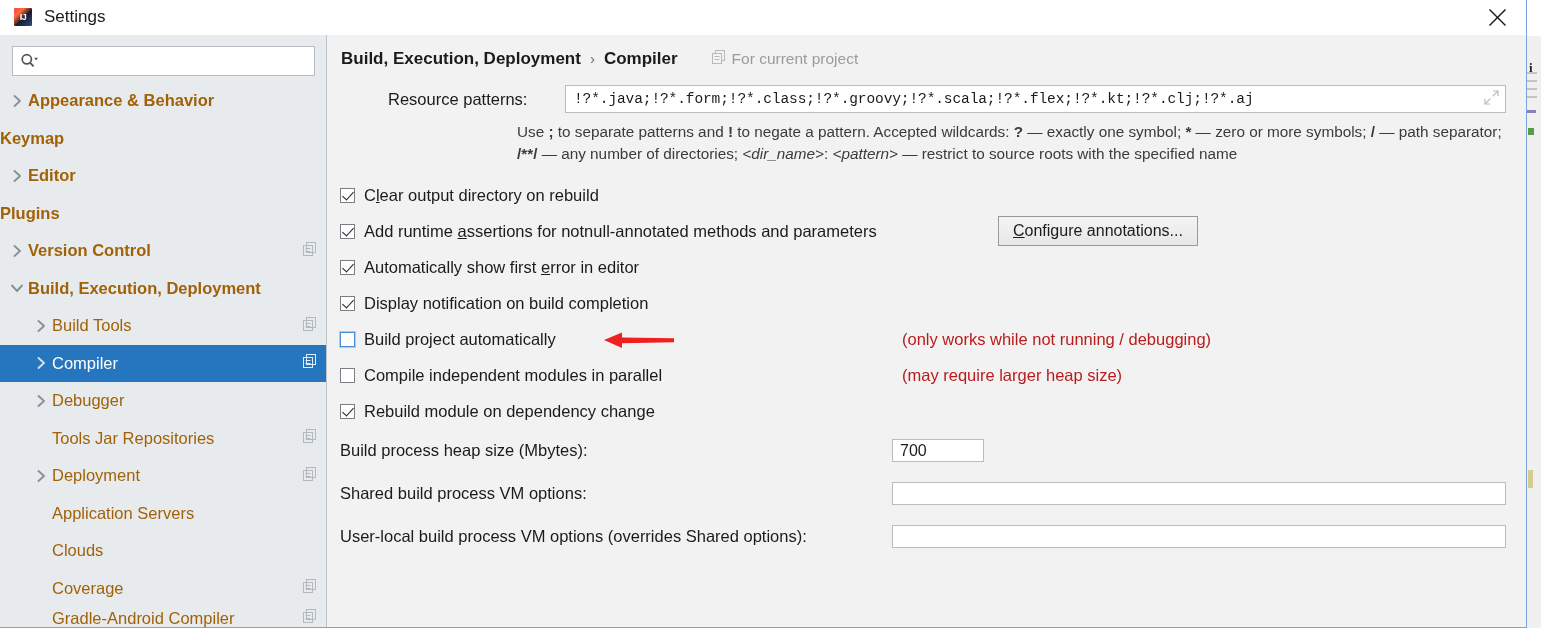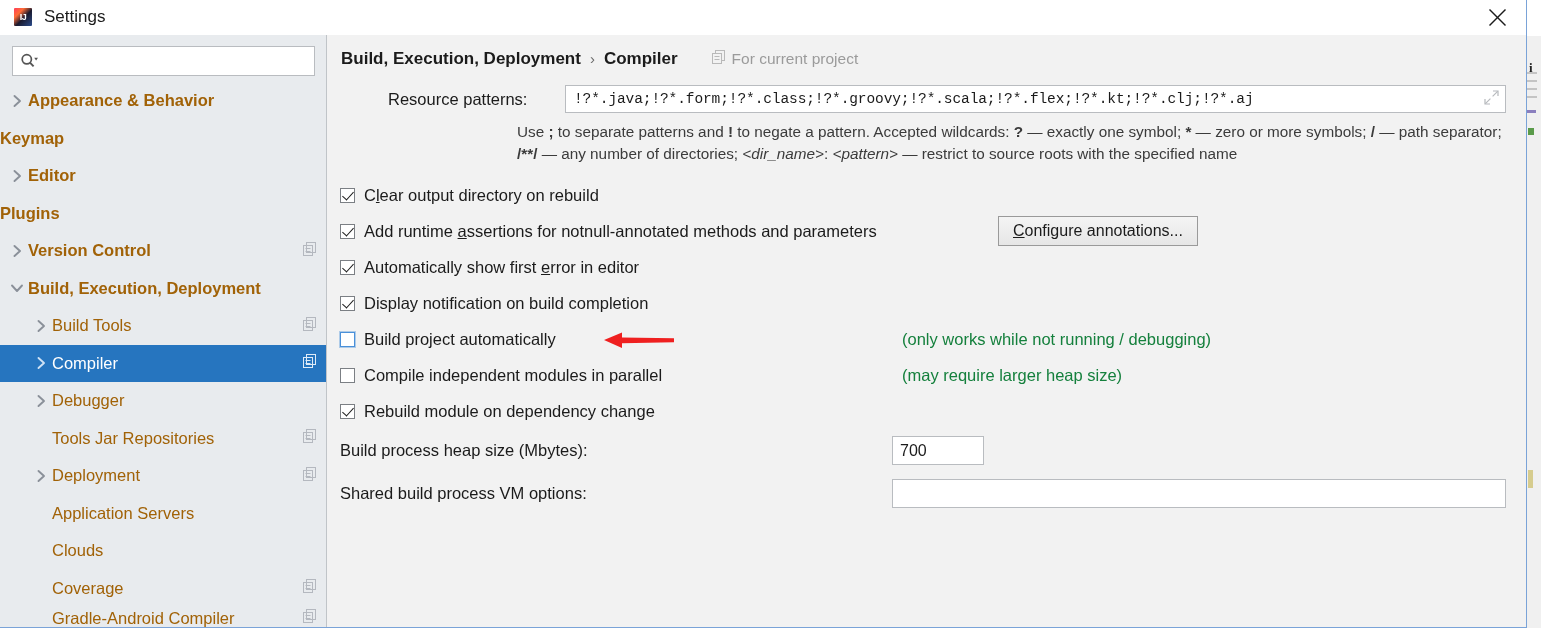--- a/index.html
+++ b/index.html
@@ -270,21 +270,21 @@
     font: 400 16.5px "Liberation Sans", sans-serif;
     color: #1b1b1b;
     white-space: nowrap;
   }
   .cb-label u { text-decoration: underline; }
 
   .hint {
     position: absolute;
     left: 562px;
     font: 400 16.5px "Liberation Sans", sans-serif;
-    color: #15803d;
+    color: #b91c1c;
     white-space: nowrap;
   }
 
   .btn {
     position: absolute;
     left: 658px;
     top: 3px;
     height: 30px;
     padding: 0 14px;
     background: linear-gradient(#f4f4f4, #e6e6e6);
@@ -314,21 +314,21 @@
   }
   .field-label {
     font: 400 16.5px "Liberation Sans", sans-serif;
     color: #1b1b1b;
     white-space: nowrap;
   }
   .txt {
     position: absolute;
     background: #ffffff;
     border: 1px solid #b9bcc0;
-    height: 29px;
+    height: 23px;
     font: 400 16px "Liberation Sans", sans-serif;
     color: #1b1b1b;
     padding: 0 7px;
     outline: none;
   }
   .txt.heap   { left: 565px; width: 92px; }
   .txt.shared { left: 565px; width: 614px; }
   .txt.userloc{ left: 565px; width: 614px; }
 </style>
 </head>
@@ -590,18 +590,22 @@
         <div class="fields-area">
 
         <div class="field-row">
               <span class="field-label">Build process heap size (Mbytes):</span>
               <input class="txt heap" type="text" value="700" style="">
             </div>
             <div class="field-row">
               <span class="field-label">Shared build process VM options:</span>
               <input class="txt shared" type="text" value="" style="">
             </div>
+            <div class="field-row">
+              <span class="field-label">User-local build process VM options (overrides Shared options):</span>
+              <input class="txt userloc" type="text" value="" style="">
+            </div>
           </div>
 
       </div>
     </div>
   </div>
 </div>
 
 </body></html>

